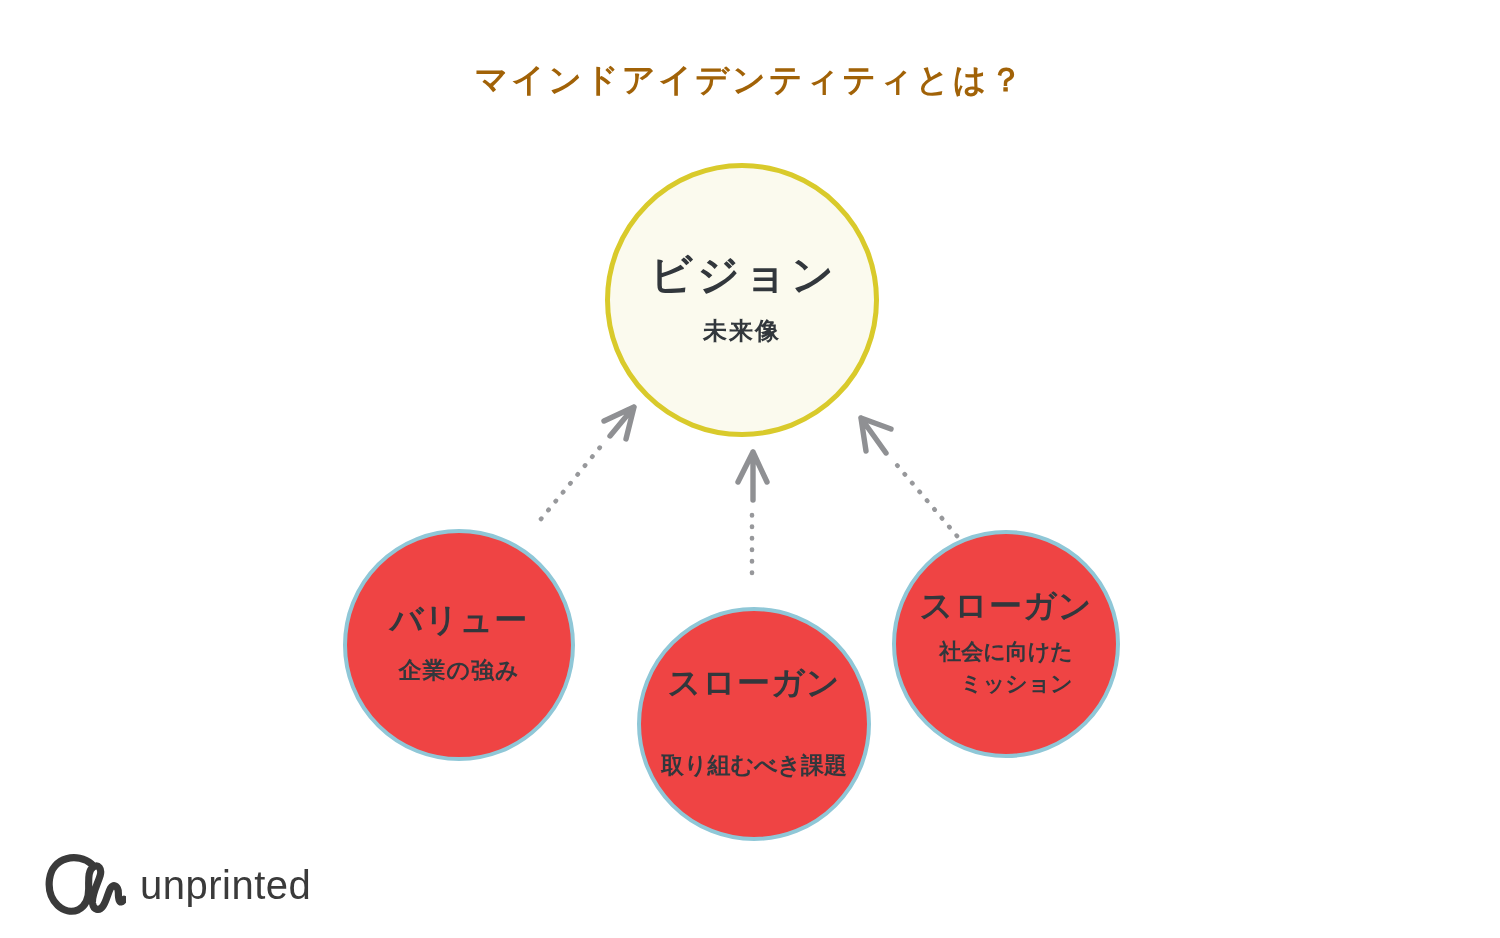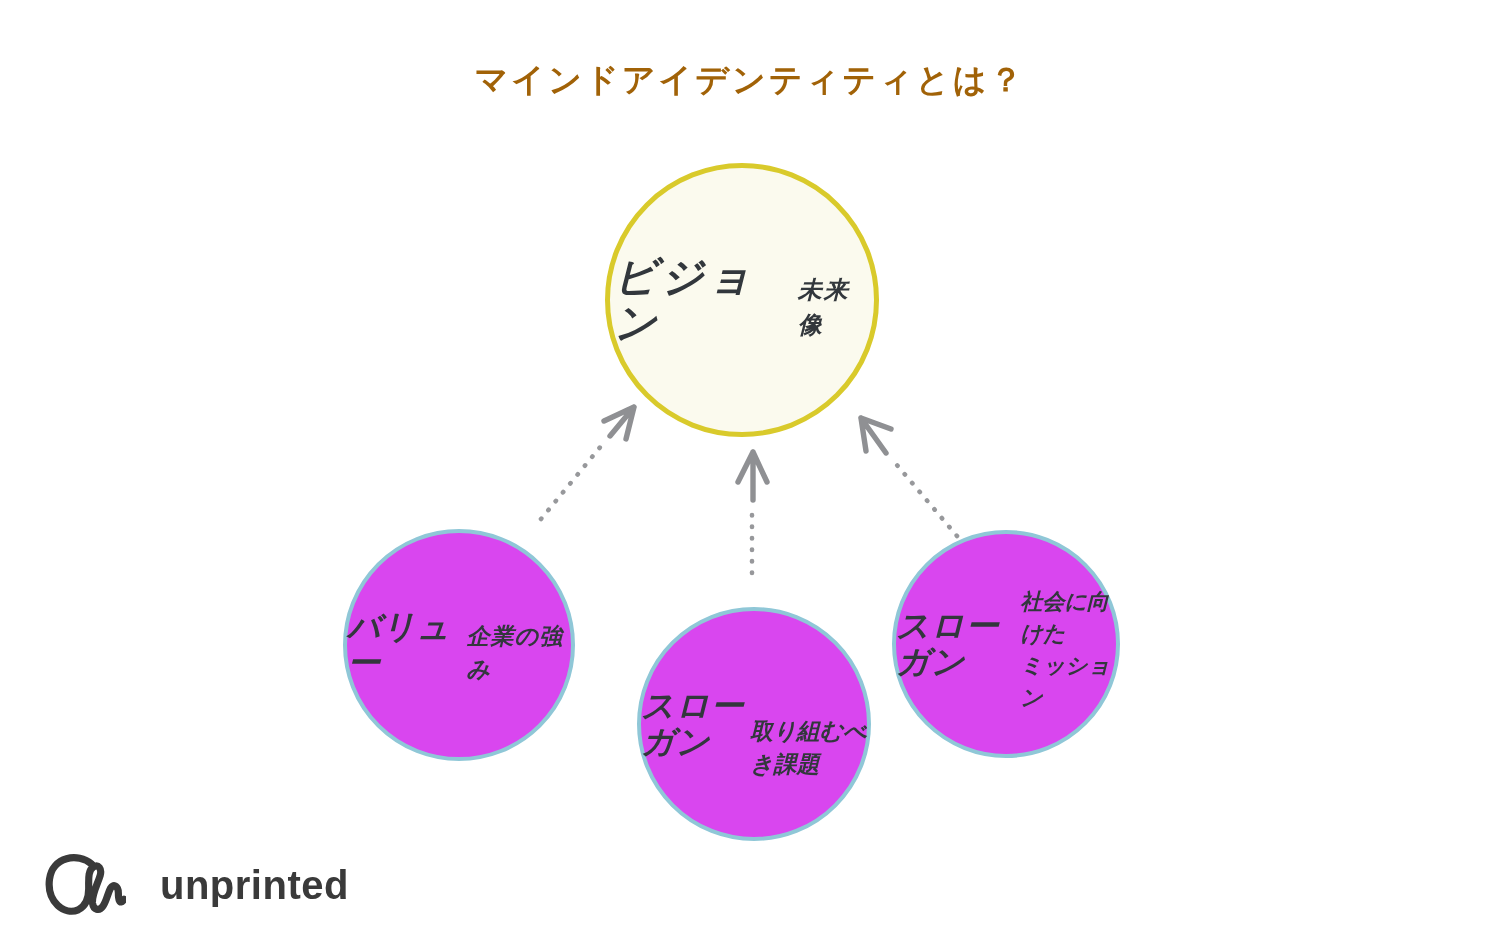--- a/index.html
+++ b/index.html
@@ -40,36 +40,35 @@
     stroke: #8f9093;
     stroke-width: 5.4;
     stroke-linecap: round;
     stroke-linejoin: round;
     fill: none;
   }
   .node {
     position: absolute;
     border-radius: 50%;
     display: flex;
-    flex-direction: row;
+    flex-direction: column;
     align-items: center;
     justify-content: center;
-    text-align: left;
+    text-align: right;
     box-sizing: border-box;
-    font-style: italic;
   }
   .node-vision {
     left: 605px; top: 163px;
     width: 274px; height: 274px;
     border: 5px solid #d9ca2b;
     background: #fbfaee;
   }
   .node-sub {
     border: 4px solid #8fc7d7;
-    background: #d946ef;
+    background: #ef4444;
   }
   .node-value   { left: 343px; top: 529px; width: 232px; height: 232px; }
   .node-mission { left: 637px; top: 607px; width: 234px; height: 234px; }
   .node-slogan  { left: 892px; top: 530px; width: 228px; height: 228px; }
   .node-label {
     font-weight: 700;
     color: #32373c;
     line-height: 1.1;
   }
   .node-vision .node-label {
@@ -96,24 +95,23 @@
     position: absolute;
     left: 38px;
     top: 850px;
     display: flex;
     align-items: center;
     gap: 14px;
   }
   .logo-mark { display: block; }
   .logo-text {
     font-size: 40px;
-    font-weight: 700;
+    font-weight: 400;
     color: #3a3a3a;
     letter-spacing: 0.5px;
-    margin-left: 20px;
   }
 </style>
 </head>
 <body>
 
 <div class="page">
 
   <div class="title">マインドアイデンティティとは？</div>
 
   <svg class="arrows-layer" width="1500" height="938" viewBox="0 0 1500 938" xmlns="http://www.w3.org/2000/svg">

